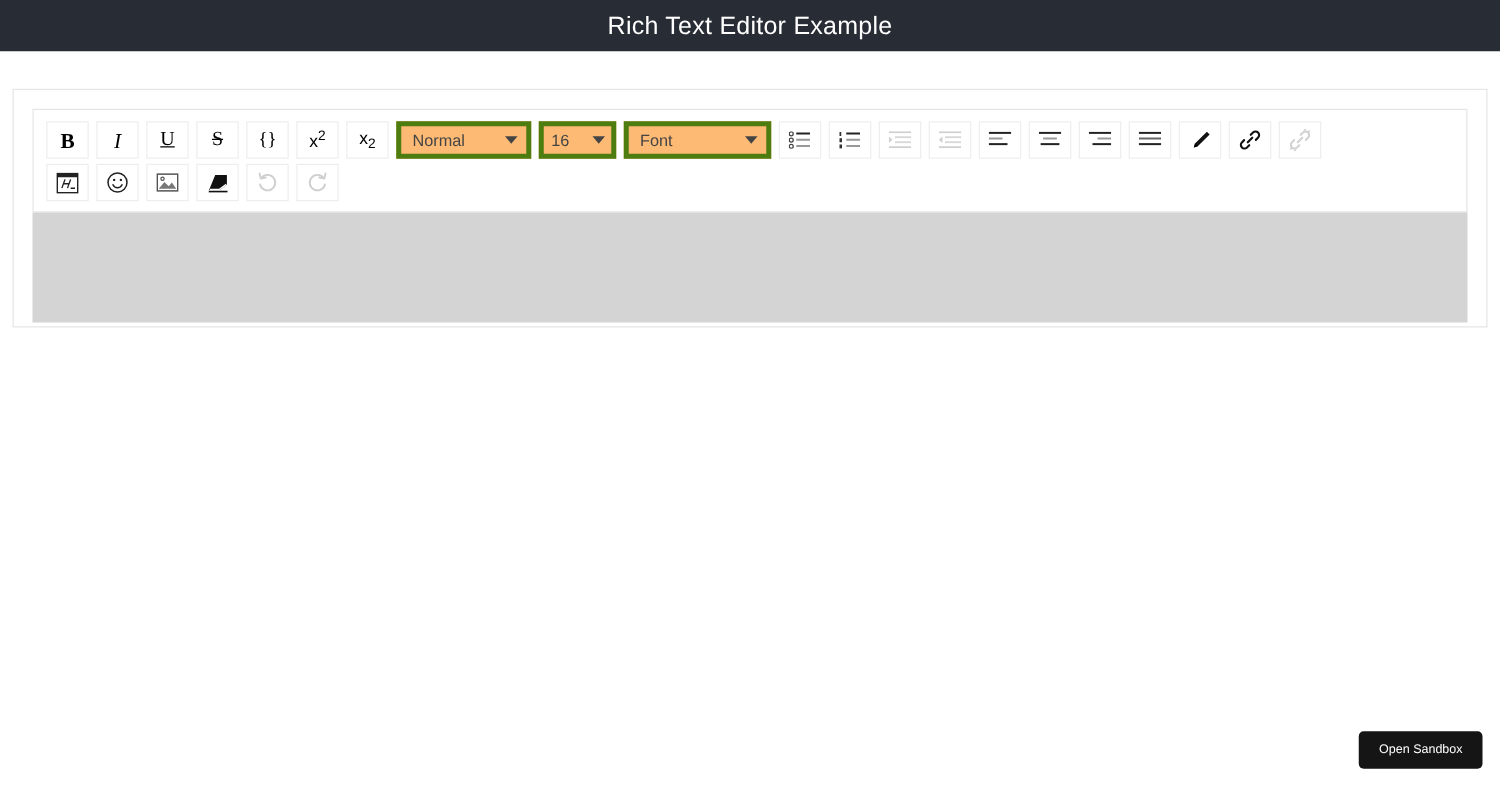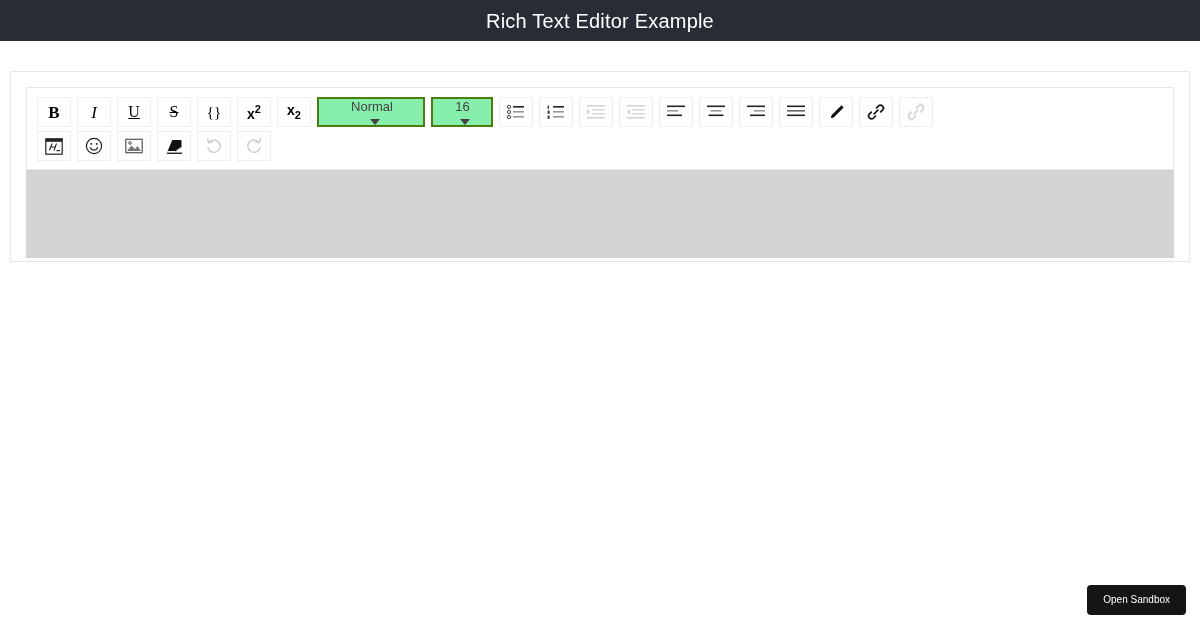--- a/index.html
+++ b/index.html
@@ -73,38 +73,37 @@
   }
   .tb-btn.disabled { color: #cfcfcf; cursor: default; }
   .tb-btn svg { display: block; }
 
   
   .g-bold   { font-family: "Liberation Serif", serif; font-weight: bold; font-size: 17px; }
   .g-italic { font-family: "Liberation Serif", serif; font-style: italic; font-size: 17px; }
   .g-under  { font-family: "Liberation Serif", serif; font-size: 16px; text-decoration: underline; }
   .g-strike { font-family: "Liberation Serif", serif; font-size: 16px; text-decoration: line-through; }
   .g-code   { font-family: "Liberation Serif", serif; font-size: 15px; }
-  .g-sup, .g-sub { font-family: "Liberation Sans", sans-serif; font-weight: bold; font-size: 14px; }
+  .g-sup, .g-sub { font-family: "Liberation Sans", sans-serif; font-weight: normal; font-size: 14px; }
   .g-sup sup { font-size: 11px; }
   .g-sub sub { font-size: 11px; }
 
   
   .tb-select {
     height: 30px;
-    border: 2px solid #4d7c0f;
-    background: #86efac;
+    border: 4px solid #4d7c0f;
+    background: #fdba74;
     display: flex;
     align-items: center;
     justify-content: space-between;
     padding: 0 7px 0 9px;
     cursor: pointer;
     font-size: 13px;
     color: #444444;
     white-space: nowrap;
-    flex-direction: column;
   }
   .tb-select.w-header { width: 108px; }
   .tb-select.w-size   { width: 62px; padding: 0 5px 0 6px; }
   .tb-select.w-font   { width: 118px; }
   .caret {
     width: 0; height: 0;
     border-left: 5px solid transparent;
     border-right: 5px solid transparent;
     border-top: 6px solid #444444;
     margin-left: 6px;
@@ -179,20 +178,24 @@
       <div class="tb-select w-header">
         <span>Normal</span>
         <span class="caret"></span>
       </div>
 
       <div class="tb-select w-size">
         <span>16</span>
         <span class="caret"></span>
       </div>
 
+      <div class="tb-select w-font">
+        <span>Font</span>
+        <span class="caret"></span>
+      </div>
 
       <button class="tb-btn">
         <svg width="18" height="14" viewBox="0 0 18 14">
           <circle cx="2" cy="2" r="1.6" fill="none" stroke="#444" stroke-width="1"></circle>
           <circle cx="2" cy="7" r="1.6" fill="none" stroke="#444" stroke-width="1"></circle>
           <circle cx="2" cy="12" r="1.6" fill="none" stroke="#444" stroke-width="1"></circle>
           <rect x="6" y="1" width="11" height="1.6" fill="#222"></rect>
           <rect x="6" y="6" width="11" height="1.6" fill="#999"></rect>
           <rect x="6" y="11" width="11" height="1.6" fill="#999"></rect>
         </svg>

